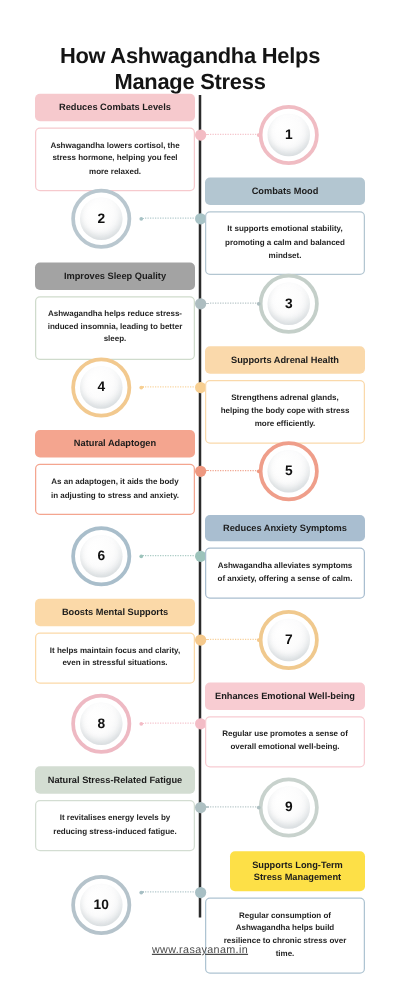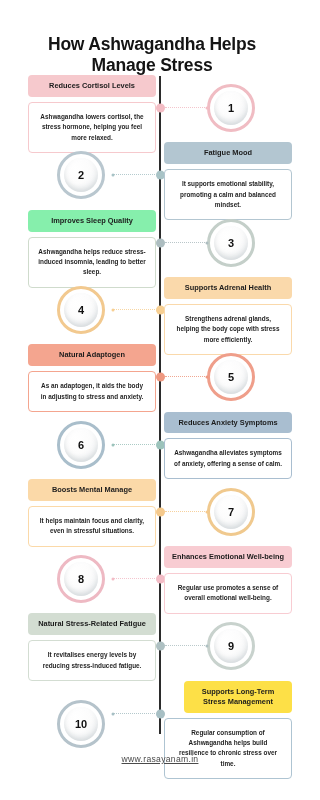--- a/index.html
+++ b/index.html
@@ -130,41 +130,41 @@
   <div class="spine"></div>
 
   <div id="steps-layer">
       <div class="spine-dot" style="top: 108px; background: rgb(243, 188, 196);"></div>
       <div class="circle right" style="top: 84px; border: 3px solid rgb(240, 188, 195); background: rgb(255, 255, 255);">
         <div class="inner">1</div>
       </div>
       <div class="connector" style="top: 108px; left: 165px; width: 42px; border-top-color: rgb(243, 188, 196); opacity: 0.85;"></div>
       <div class="connector-cap" style="top: 108px; left: 207px; background: rgb(243, 188, 196);"></div>
       <div class="block left" style="top: 75px;">
-        <div class="pill" style="background: rgb(246, 201, 205);">Reduces Cortisol Levels</div>
+        <div class="pill" style="background: rgb(246, 201, 205);">Reduces Combats Levels</div>
         <div class="card" style="border-color: rgb(246, 201, 205);">Ashwagandha lowers cortisol, the stress hormone, helping you feel more relaxed.</div>
       </div>
       <div class="spine-dot" style="top: 175.3px; background: rgb(168, 195, 198);"></div>
       <div class="circle left" style="top: 151.3px; border: 3px solid rgb(185, 199, 207); background: rgb(255, 255, 255);">
         <div class="inner">2</div>
       </div>
       <div class="connector" style="top: 175.3px; left: 113px; width: 42px; border-top-color: rgb(168, 195, 198); opacity: 0.85;"></div>
       <div class="connector-cap" style="top: 175.3px; left: 113px; background: rgb(168, 195, 198);"></div>
       <div class="block right" style="top: 142.3px;">
-        <div class="pill" style="background: rgb(179, 198, 209);">Fatigue Mood</div>
+        <div class="pill" style="background: rgb(179, 198, 209);">Combats Mood</div>
         <div class="card" style="border-color: rgb(179, 198, 209);">It supports emotional stability, promoting a calm and balanced mindset.</div>
       </div>
       <div class="spine-dot" style="top: 242.6px; background: rgb(173, 189, 192);"></div>
       <div class="circle right" style="top: 218.6px; border: 3px solid rgb(196, 207, 201); background: rgb(255, 255, 255);">
         <div class="inner">3</div>
       </div>
       <div class="connector" style="top: 242.6px; left: 165px; width: 42px; border-top-color: rgb(173, 189, 192); opacity: 0.85;"></div>
       <div class="connector-cap" style="top: 242.6px; left: 207px; background: rgb(173, 189, 192);"></div>
       <div class="block left" style="top: 209.6px;">
-        <div class="pill" style="background: #86efac;">Improves Sleep Quality</div>
+        <div class="pill" style="background: #a3a3a3;">Improves Sleep Quality</div>
         <div class="card" style="border-color: rgb(207, 219, 204);">Ashwagandha helps reduce stress-induced insomnia, leading to better sleep.</div>
       </div>
       <div class="spine-dot" style="top: 309.9px; background: rgb(247, 207, 146);"></div>
       <div class="circle left" style="top: 285.9px; border: 3px solid rgb(242, 201, 143); background: rgb(255, 255, 255);">
         <div class="inner">4</div>
       </div>
       <div class="connector" style="top: 309.9px; left: 113px; width: 42px; border-top-color: rgb(247, 207, 146); opacity: 0.85;"></div>
       <div class="connector-cap" style="top: 309.9px; left: 113px; background: rgb(247, 207, 146);"></div>
       <div class="block right" style="top: 276.9px;">
         <div class="pill" style="background: rgb(250, 217, 171); text-align: center;">Supports Adrenal Health</div>
@@ -190,21 +190,21 @@
         <div class="pill" style="background: rgb(169, 190, 208);">Reduces Anxiety Symptoms</div>
         <div class="card" style="border-color: rgb(169, 190, 208);">Ashwagandha alleviates symptoms of anxiety, offering a sense of calm.</div>
       </div>
       <div class="spine-dot" style="top: 511.8px; background: rgb(245, 201, 140);"></div>
       <div class="circle right" style="top: 487.8px; border: 3px solid rgb(240, 201, 142); background: rgb(255, 255, 255);">
         <div class="inner">7</div>
       </div>
       <div class="connector" style="top: 511.8px; left: 165px; width: 42px; border-top-color: rgb(245, 201, 140); opacity: 0.85;"></div>
       <div class="connector-cap" style="top: 511.8px; left: 207px; background: rgb(245, 201, 140);"></div>
       <div class="block left" style="top: 478.8px;">
-        <div class="pill" style="background: rgb(251, 217, 168);">Boosts Mental Manage</div>
+        <div class="pill" style="background: rgb(251, 217, 168);">Boosts Mental Supports</div>
         <div class="card" style="border-color: rgb(251, 217, 168);">It helps maintain focus and clarity, even in stressful situations.</div>
       </div>
       <div class="spine-dot" style="top: 579.1px; background: rgb(243, 188, 198);"></div>
       <div class="circle left" style="top: 555.1px; border: 3px solid rgb(238, 185, 195); background: rgb(255, 255, 255);">
         <div class="inner">8</div>
       </div>
       <div class="connector" style="top: 579.1px; left: 113px; width: 42px; border-top-color: rgb(243, 188, 198); opacity: 0.85;"></div>
       <div class="connector-cap" style="top: 579.1px; left: 113px; background: rgb(243, 188, 198);"></div>
       <div class="block right" style="top: 546.1px;">
         <div class="pill" style="background: rgb(248, 204, 210);">Enhances Emotional Well-being</div>

